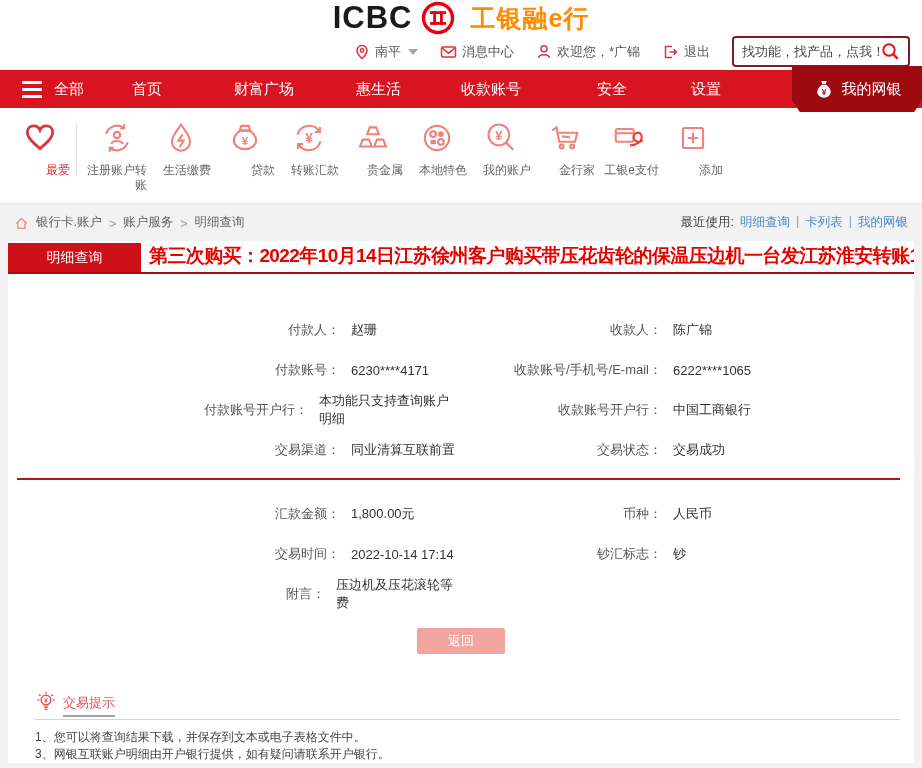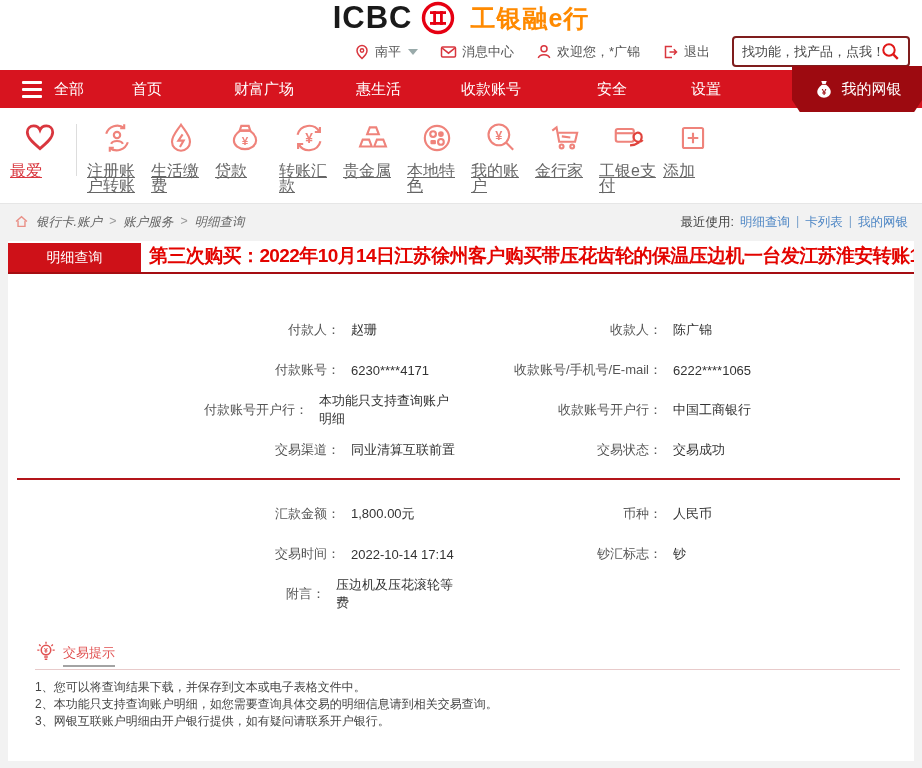--- a/index.html
+++ b/index.html
@@ -30,27 +30,27 @@
   .nav-item.n4 { margin-right:76px; }
   .nav-item.n5 { margin-right:64px; }
   .ribbon { position:absolute; right:0; top:-4px; width:130px; height:46px; background:#9d0a10;
             display:flex; align-items:center; justify-content:center; gap:7px; color:#fff; font-size:15px; cursor:pointer;
             clip-path: polygon(0 0, 100% 0, 100% 74%, 94% 100%, 6% 100%, 0 74%); }
 
   
   .shortcuts { background:#fff; display:flex; align-items:flex-start; padding:12px 0 10px 6px; border-bottom:1px solid #e6e6e6; }
   .sc-item { width:64px; display:flex; flex-direction:column; align-items:center; gap:7px; cursor:pointer; }
   .sc-item.fav { width:68px; }
-  .sc-label { font-size:16px; color:#666; text-align:left; line-height:15px; width:60px;text-decoration:underline; }
+  .sc-label { font-size:12px; color:#666; text-align:right; line-height:15px; width:60px; }
   .sc-item.fav .sc-label { color:#d9363e; }
   .sc-sep { width:1px; height:52px; background:#ddd; margin:4px 8px 0 2px; }
 
   
   .crumb-row { height:37px; background:#f2f2f2; display:flex; align-items:center; padding:0 14px; font-size:12.5px; color:#666; }
-  .crumb-row .trail { display:flex; align-items:flex-start; gap:7px;font-style:italic; }
+  .crumb-row .trail { display:flex; align-items:flex-end; gap:7px; }
   .crumb-link { cursor:pointer; }
   .crumb-sep { color:#999; }
   .recent { margin-left:auto; display:flex; align-items:flex-start; gap:6px; }
   .recent .lbl { color:#444; }
   .recent a { color:#4f87c5; text-decoration:none; cursor:pointer; }
   .recent .pipe { color:#7da3cc; }
 
   
   .sheet { margin:0 8px; background:#fff; min-height:520px; }
 
@@ -350,31 +350,33 @@
       <div class="fcell fl">
           <span class="flabel">附言：</span>
           <span class="fvalue">压边机及压花滚轮等费</span>
         </div>
       <div class="fcell fr">
           <span class="flabel"></span>
           <span class="fvalue"></span>
         </div>
     </div>
 
+    <div class="btn-row">
+      <button class="btn-return">返回</button>
+    </div>
   </div>
 
   <div class="tips">
     <div class="tips-head">
       <svg width="22" height="22" viewBox="0 0 24 24">
         <circle cx="12" cy="11" r="5.2" fill="none" stroke="#e05050" stroke-width="1.7"></circle>
         <path d="M10 18.5 h4 M10.6 21 h2.8" stroke="#e05050" stroke-width="1.6"></path>
         <path d="M12 2 v2.2 M4.5 5 l1.6 1.6 M19.5 5 l-1.6 1.6 M2.5 11 h2.3 M19.2 11 h2.3" stroke="#e05050" stroke-width="1.5"></path>
         <text x="12" y="14" font-size="7.5" font-weight="bold" fill="#e05050" text-anchor="middle" font-family="'Liberation Sans',sans-serif">¥</text>
       </svg>
       <span class="tips-title">交易提示</span>
     </div>
     <div class="tips-list">
       <div>1、您可以将查询结果下载，并保存到文本或电子表格文件中。</div>
-      <div>2、本功能只支持查询账户明细，如您需要查询具体交易的明细信息请到相关交易查询。</div>
       <div>3、网银互联账户明细由开户银行提供，如有疑问请联系开户银行。</div>
     </div>
   </div>
 </div>
 
 </body></html>

